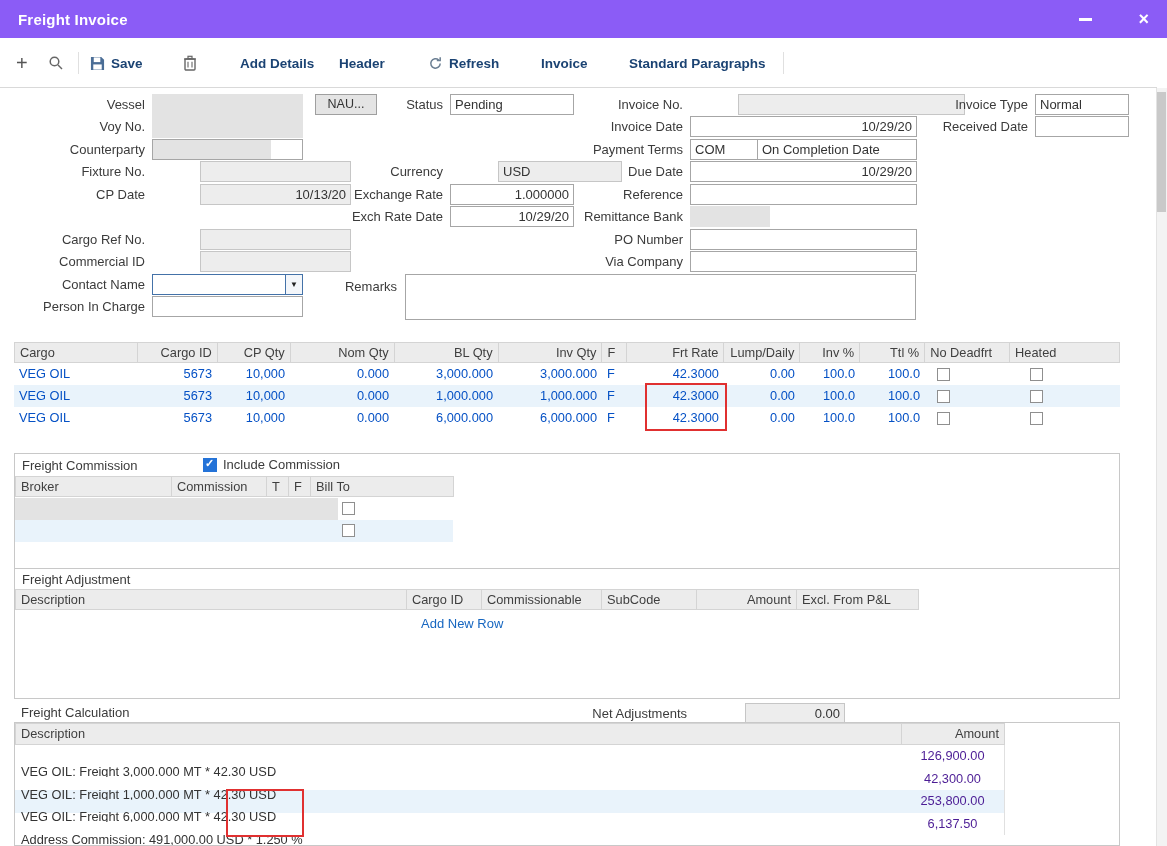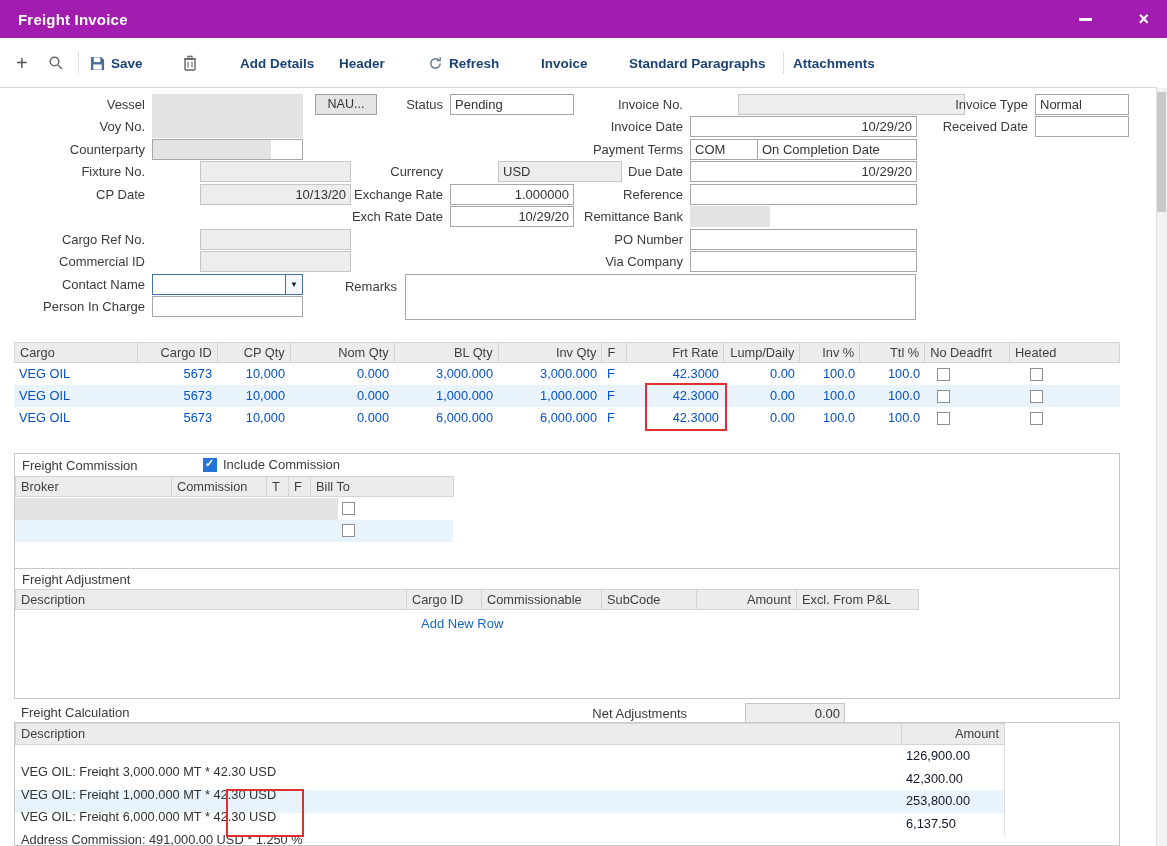--- a/index.html
+++ b/index.html
@@ -1,21 +1,21 @@
 <!DOCTYPE html>
 <html><head>
 <meta charset="utf-8">
 <style>
   * { box-sizing: border-box; margin: 0; padding: 0; }
   html,body { width:1167px; height:846px; }
   body { font-family:"Liberation Sans", sans-serif; font-size:13px; color:#333; background:#fff; overflow:hidden; }
   .app { position:relative; width:1167px; height:846px; overflow:hidden; background:#fff; }
 
   
-  .titlebar { position:absolute; left:0; top:0; width:100%; height:38px; background:#a21caf; display:flex; align-items:center; padding:0 18px; }
+  .titlebar { position:absolute; left:0; top:0; width:100%; height:38px; background:#8b5cf6; display:flex; align-items:center; padding:0 18px; }
   .titlebar .title { color:#fff; font-size:15px; font-weight:bold; letter-spacing:.2px; }
   .win-controls { margin-left:auto; display:flex; align-items:center; gap:46px; }
   .win-min { width:13px; height:3px; background:#fff; display:inline-block; }
   .win-close { color:#fff; font-size:18px; font-weight:bold; line-height:18px; }
 
   
   .toolbar { position:absolute; left:0; top:38px; width:1157px; height:50px; background:#fff; border-bottom:1px solid #d9d9d9; }
   .tbi { position:absolute; top:0; height:50px; display:flex; align-items:center; gap:6px; cursor:pointer; }
   .tbi .tlabel { color:#1b4373; font-size:13.5px; font-weight:600; white-space:nowrap; }
   .tbi.plus { font-size:20px; color:#555; font-weight:400; }
@@ -48,21 +48,21 @@
   .panel { position:absolute; border:1px solid #c8c8c8; background:#fff; overflow:hidden; }
   .sec-title { font-size:13px; color:#3b3b3b; white-space:nowrap; }
   .link { color:#1666c0; font-size:13px; cursor:pointer; }
 
   .k0{width:156px}.k1{width:95px}.k2{width:22px}.k3{width:22px}.k4{width:143px}
   .a0{width:391px}.a1{width:75px}.a2{width:120px}.a3{width:95px}.a4{width:100px}.a5{width:122px}
   .d0{width:886px}.d1{width:103px}
 
   .calc-row { display:flex; height:22.5px; width:990px; border-right:1px solid #e0e0e0; }
   .calc-desc { width:886px; padding:16px 6px; line-height:22.5px; font-size:12.8px; color:#333; white-space:nowrap; overflow:hidden; }
-  .calc-amt { width:103px; padding:0 5px; line-height:22.5px; font-size:12.8px; color:#0f172a; text-align:left; }
+  .calc-amt { width:103px; padding:0 5px; line-height:22.5px; font-size:12.8px; color:#4c1d95; text-align:center; }
 
   .hl { position:absolute; border:2px solid #e03030; background:transparent; z-index:40; }
 
   .sb-track { position:absolute; left:1156px; top:88px; width:11px; height:758px; background:#f3f3f3; border-left:1px solid #e3e3e3; }
   .sb-thumb { position:absolute; left:1157px; top:92px; width:9px; height:120px; background:#c9c9c9; }
 </style>
 </head>
 <body>
 
 <div class="app">
@@ -116,23 +116,20 @@
         </svg>
       <span class="tlabel">Refresh</span>
     </span>
     <span class="tbi" style="left:541px">
         <span class="tlabel">Invoice</span>
       </span>
     <span class="tbi" style="left:629px">
         <span class="tlabel">Standard Paragraphs</span>
       </span>
     <span class="tb-div" style="left:783px"></span>
-    <span class="tbi" style="left:793px">
-        <span class="tlabel">Attachments</span>
-      </span>
   </div>
 
   <span class="lbl" style="left:0;width:148px;top:94px">Vessel</span>
   <div class="redact" style="left:152px;top:94px;width:151px;height:44px"></div>
   <div class="btn" style="left:315px;top:94px;width:62px">NAU...</div>
   <span class="lbl" style="left:0;width:148px;top:116px">Voy No.</span>
   <span class="lbl" style="left:0;width:148px;top:139px">Counterparty</span>
   <div class="box rw" style="left:152px;top:139px;width:151px">
       <span class="redact" style="left:0;top:0;width:118px;height:19px"></span>
     </div>

